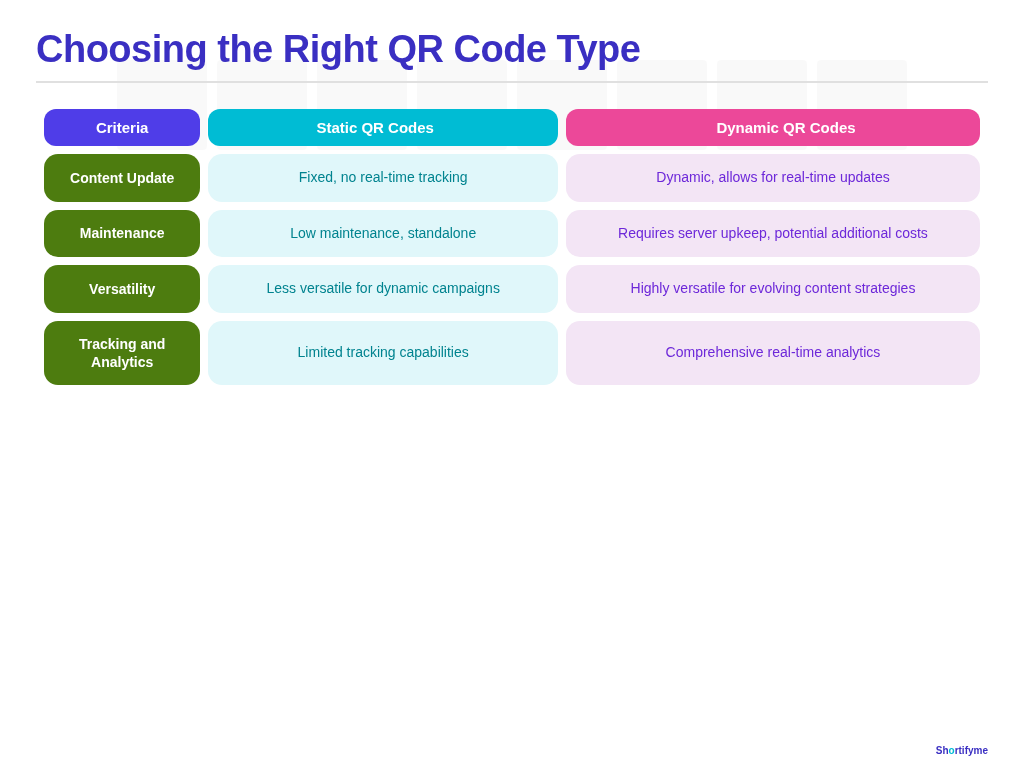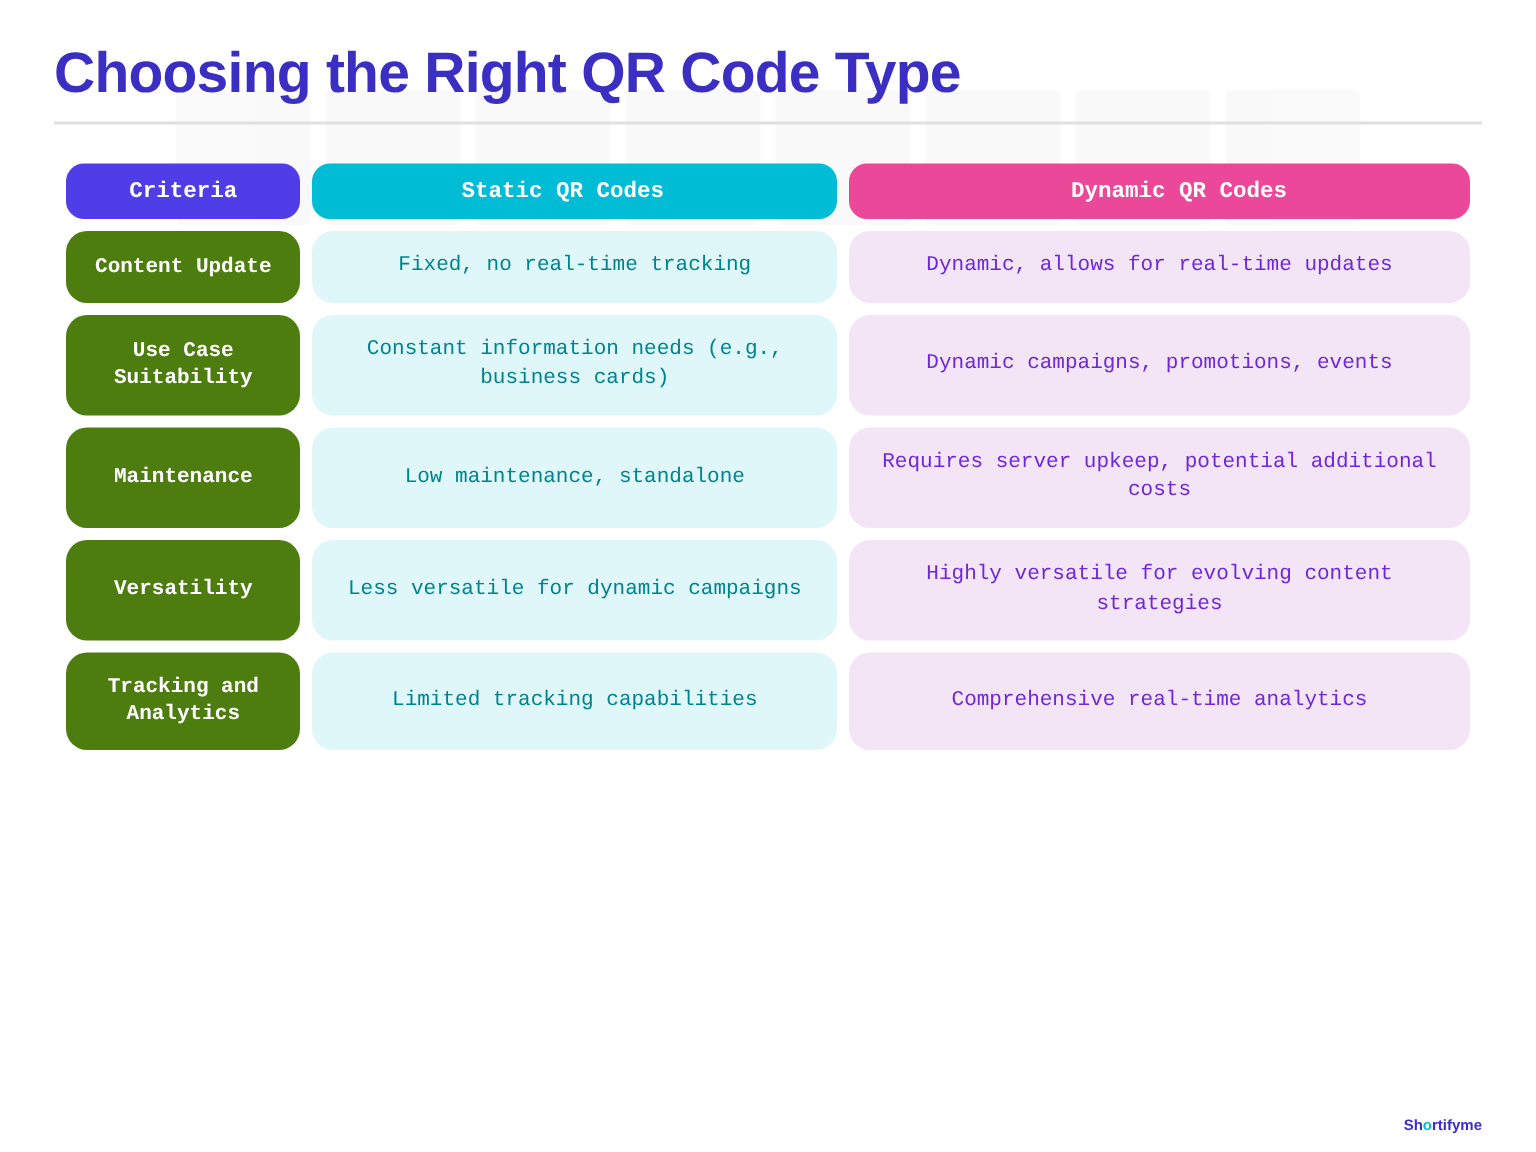--- a/index.html
+++ b/index.html
@@ -57,21 +57,20 @@
     .divider {
       height: 2px;
       background: #e0e0e0;
       margin-bottom: 18px;
     }
 
     table {
       width: 100%;
       border-collapse: separate;
       border-spacing: 0 8px;
-      font-family: Liberation Mono, monospace;
     }
 
     thead tr th {
       padding: 10px 16px;
       font-size: 15px;
       font-weight: 700;
       border-radius: 12px;
       text-align: center;
     }
 
@@ -199,25 +198,20 @@
           <th class="col-dynamic">Dynamic QR Codes</th>
         </tr>
       </thead>
       <tbody id="table-body">
       <tr>
             <td class="criteria-cell">Content Update</td>
             <td class="static-cell">Fixed, no real-time tracking</td>
             <td class="dynamic-cell">Dynamic, allows for real-time updates</td>
           </tr>
           <tr>
-            <td class="criteria-cell">Use Case Suitability</td>
-            <td class="static-cell">Constant information needs (e.g., business cards)</td>
-            <td class="dynamic-cell">Dynamic campaigns, promotions, events</td>
-          </tr>
-          <tr>
             <td class="criteria-cell">Maintenance</td>
             <td class="static-cell">Low maintenance, standalone</td>
             <td class="dynamic-cell">Requires server upkeep, potential additional costs</td>
           </tr>
           <tr>
             <td class="criteria-cell">Versatility</td>
             <td class="static-cell">Less versatile for dynamic campaigns</td>
             <td class="dynamic-cell">Highly versatile for evolving content strategies</td>
           </tr>
           <tr>

